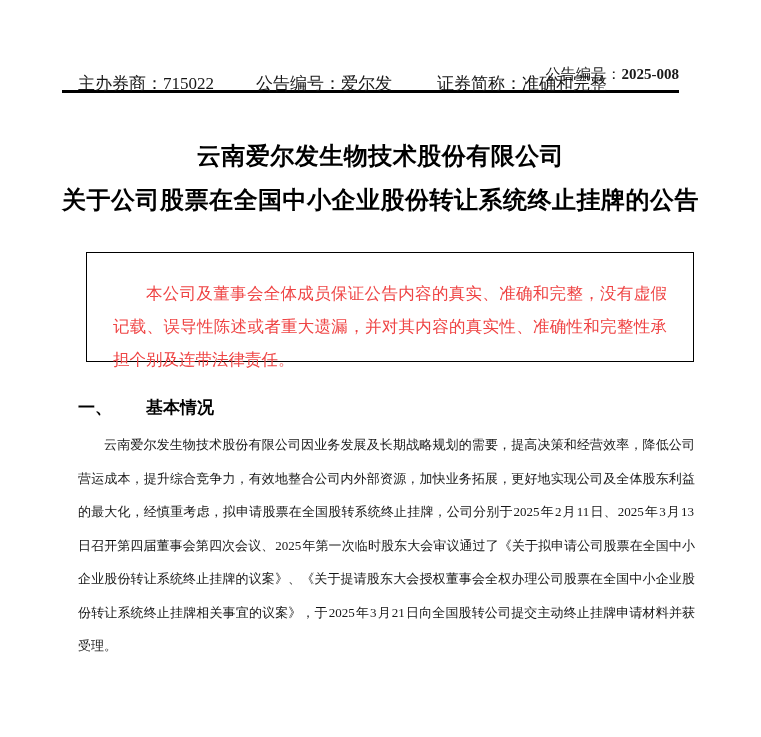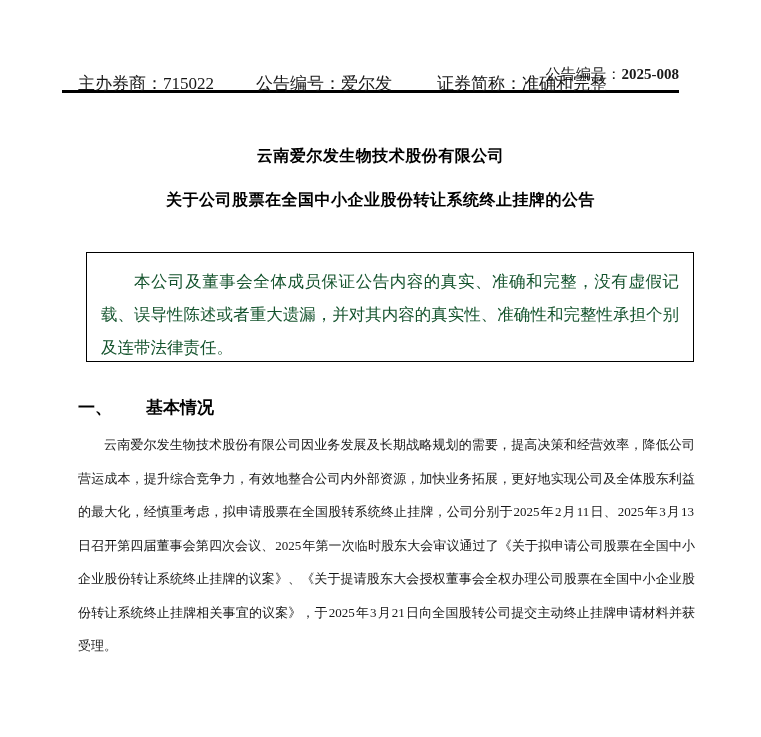--- a/index.html
+++ b/index.html
@@ -71,47 +71,47 @@
   .title-block {
     position: absolute;
     left: 48px;
     top: 138px;
     width: 665px;
     text-align: center;
   }
   .title-line {
     font-family: "DejaVu Sans", "Liberation Sans", sans-serif;
     font-weight: bold;
-    font-size: 16px;
+    font-size: 24px;
     line-height: 36px;
     letter-spacing: 0.5px;
     color: #000000;
     white-space: nowrap;
   }
   .title-line.l2 { margin-top: 8px; }
 
   
   .disclaimer {
     position: absolute;
     left: 86px;
     top: 252px;
     width: 608px;
     height: 110px;
     border: 1.4px solid #000000;
     box-sizing: border-box;
     padding: 12px 14px 0 14px;
   }
   .disclaimer p {
-    margin: 0;
+    margin: 12px;
     font-size: 16.5px;
     line-height: 33px;
     text-align: justify;
     text-align-last: left;
     text-justify: inter-character;
-    color: #14532d;
+    color: #ef4444;
     text-indent: 2em;
   }
 
   
   .section-head {
     position: absolute;
     left: 78px;
     top: 396px;
     font-family: "DejaVu Sans", "Liberation Sans", sans-serif;
     font-weight: bold;

